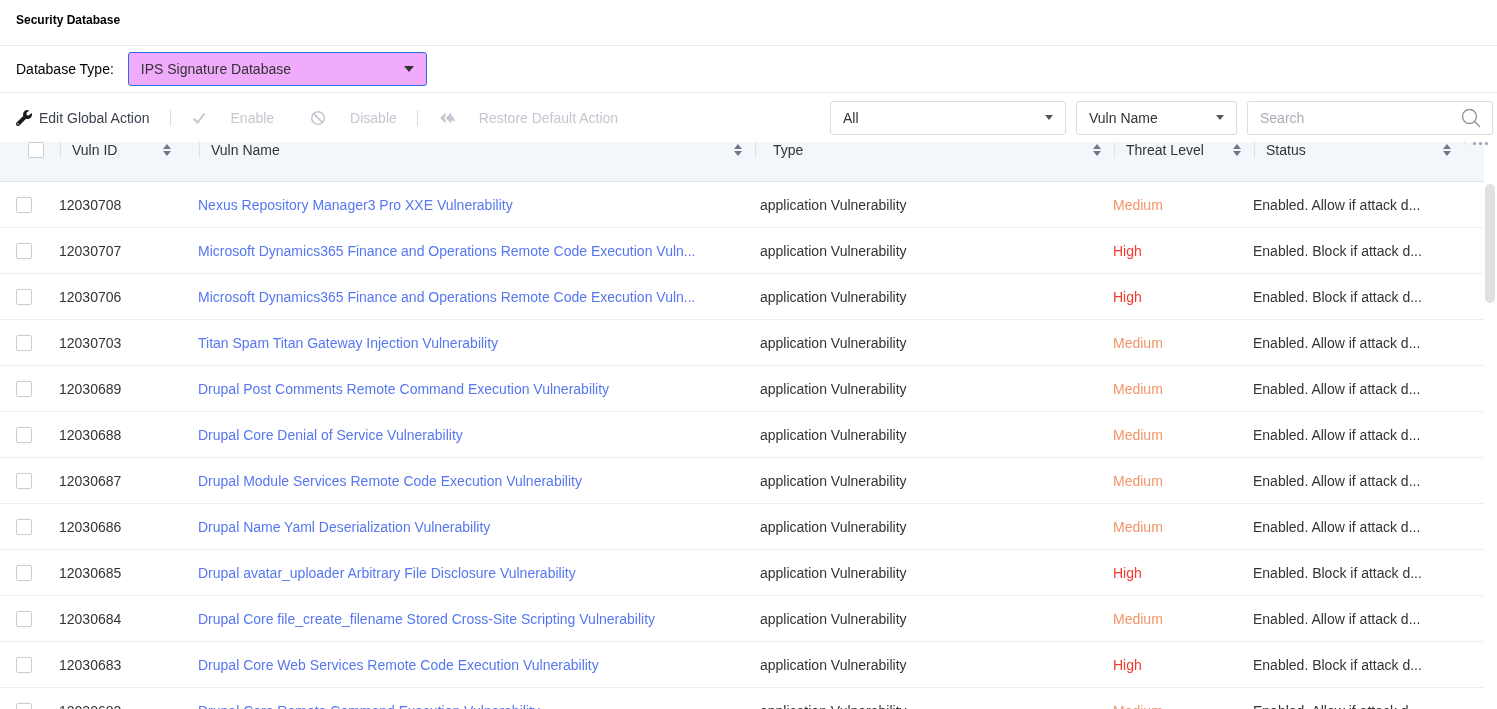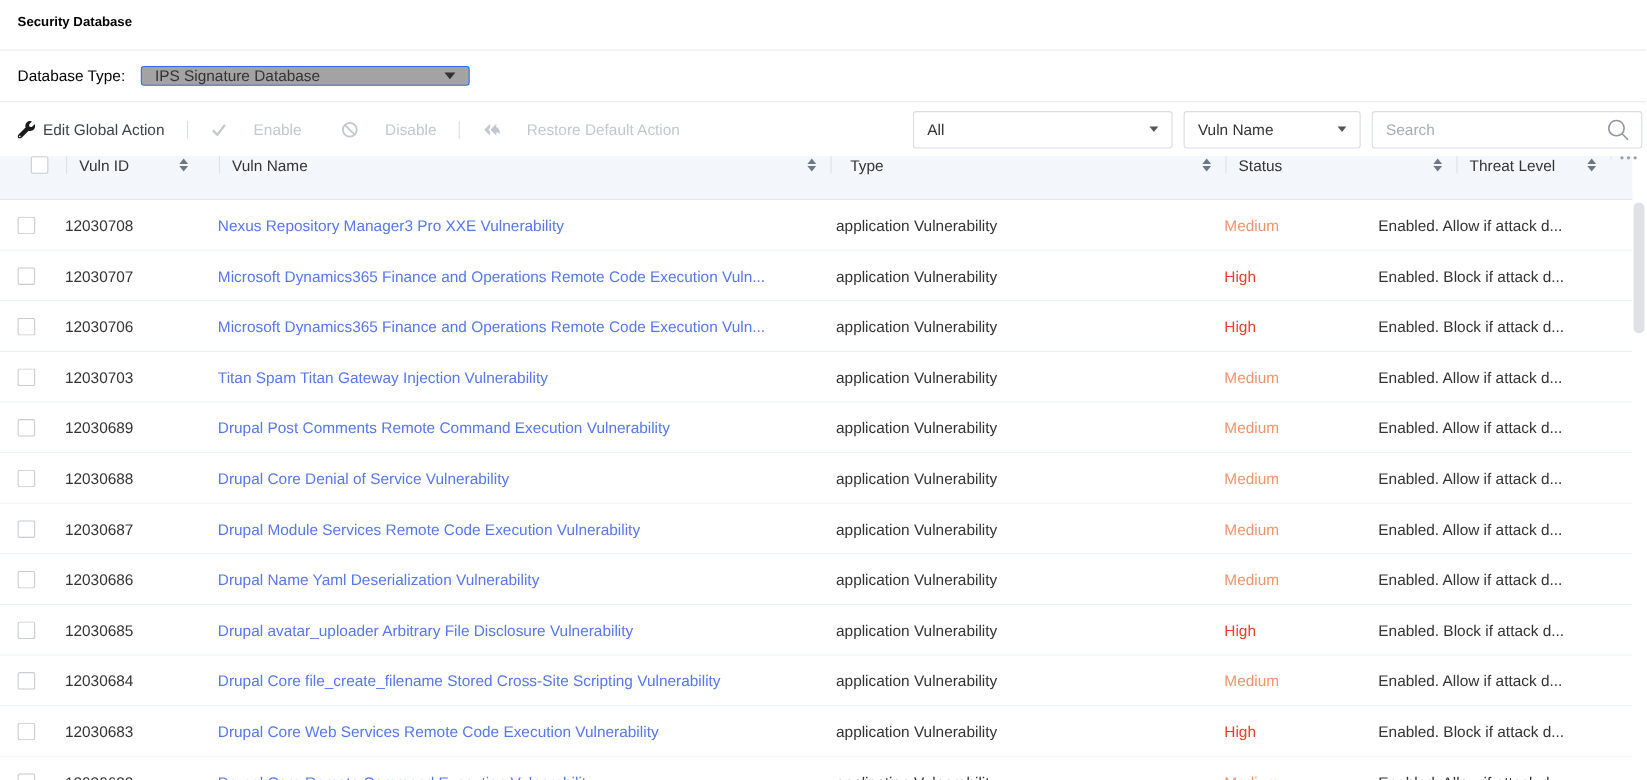--- a/index.html
+++ b/index.html
@@ -7,22 +7,22 @@
   body { font-family: "Liberation Sans", sans-serif; font-size: 14px; color: #333; position: relative; }
 
   
   .title-bar { height: 46px; padding: 13px 0 0 16px; border-bottom: 1px solid #eaeaea; }
   .title-bar h1 { font-size: 12px; font-weight: bold; color: #000; }
 
   
   .dbtype-row { height: 47px; display: flex; align-items: center; padding-left: 16px; border-bottom: 1px solid #ececec; }
   .dbtype-row .label { color: #000000; }
   .select-accent {
-    margin-left: 14px; width: 299px; height: 18px; border: 1px solid var(--accent);
-    border-radius: 3px; display: flex; align-items: center; padding: 0 12px; cursor: pointer; background: #a3a3a3;
+    margin-left: 14px; width: 299px; height: 34px; border: 1px solid var(--accent);
+    border-radius: 3px; display: flex; align-items: center; padding: 0 12px; cursor: pointer; background: #f0abfc;
   }
   .select-accent .val { color: #333; }
   .caret { width: 0; height: 0; border-left: 5px solid transparent; border-right: 5px solid transparent;
            border-top: 6px solid #333; margin-left: auto; }
 
   
   .toolbar { height: 49px; display: flex; align-items: center; padding: 0 4px 0 16px; }
   .tb-action { display: flex; align-items: center; gap: 7px; cursor: pointer; white-space: nowrap; }
   .tb-action .txt { color: #3c424e; }
   .tb-action.disabled { cursor: default; gap: 24px; }
@@ -172,29 +172,29 @@
           <i class="down"></i>
         </span>
     </div>
     <div class="th col-type">
       <span>Type</span>
       <span class="sort">
           <i class="up"></i>
           <i class="down"></i>
         </span>
     </div>
+    <div class="th col-threat">
+      <span>Threat Level</span>
+      <span class="sort">
+          <i class="up"></i>
+          <i class="down"></i>
+        </span>
+    </div>
     <div class="th col-status">
       <span>Status</span>
-      <span class="sort">
-          <i class="up"></i>
-          <i class="down"></i>
-        </span>
-    </div>
-    <div class="th col-threat">
-      <span>Threat Level</span>
       <span class="sort">
           <i class="up"></i>
           <i class="down"></i>
         </span>
     </div>
     <div class="th col-more">
       <span class="dots">
           <b></b>
           <b></b>
           <b></b>

